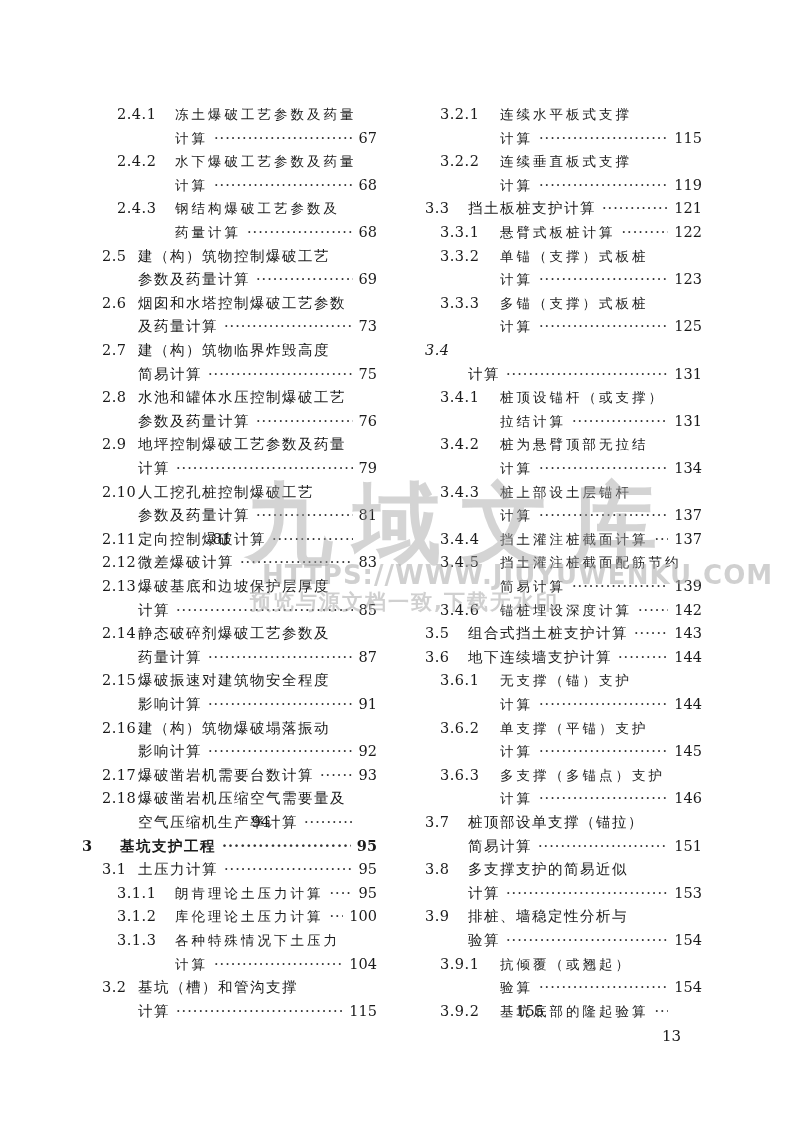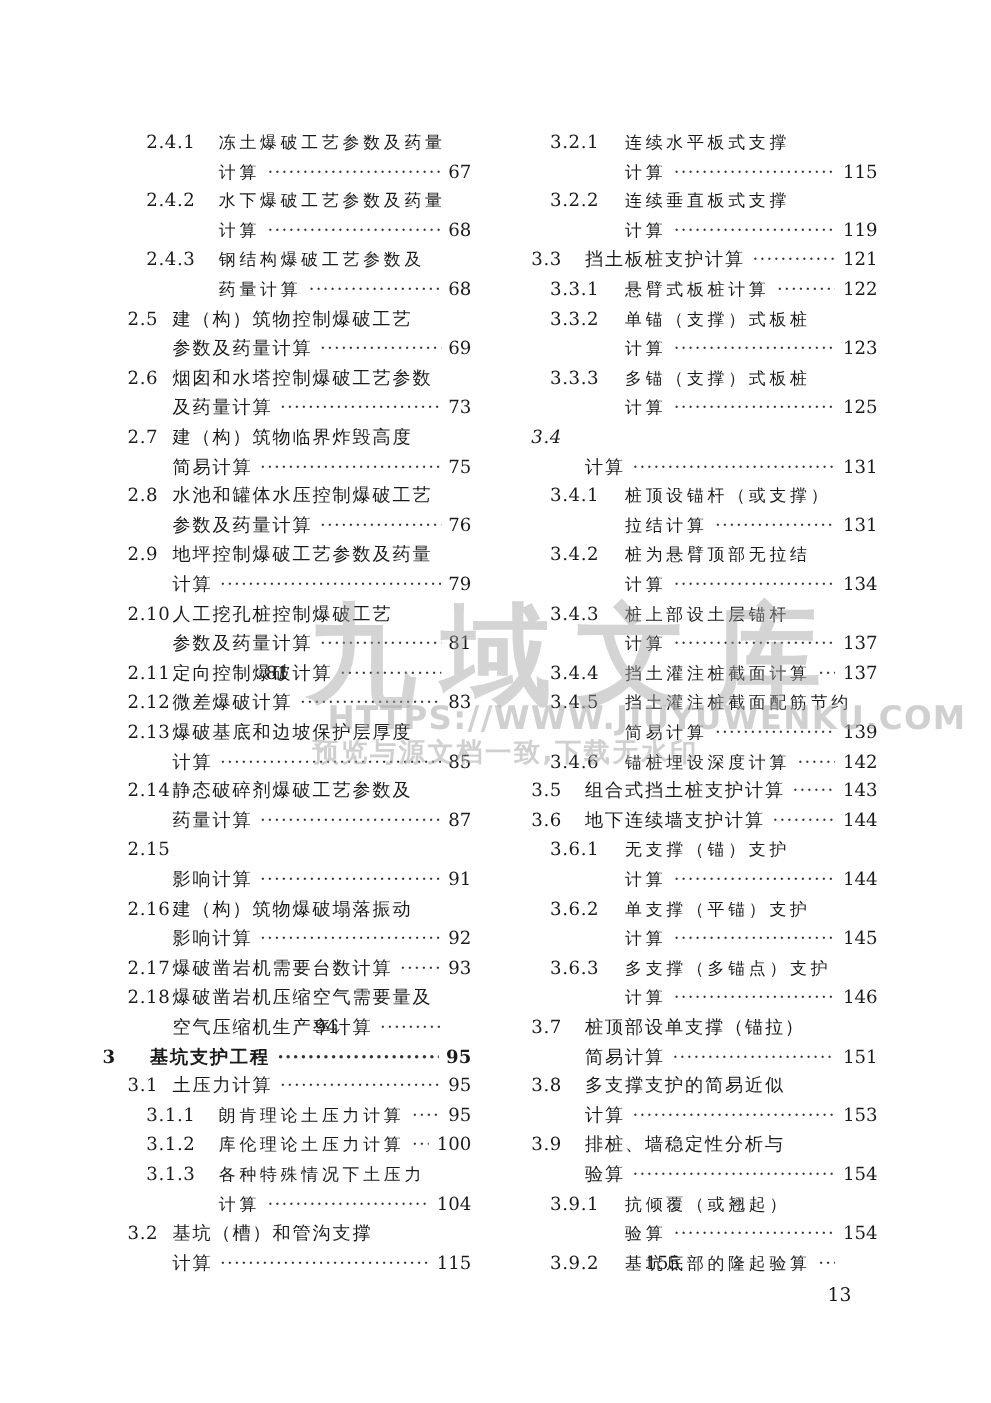--- a/index.html
+++ b/index.html
@@ -129,20 +129,21 @@
       <span class="num" style="left: 102px;">2.14</span>
       <span class="title" style="left: 138px;">静态破碎剂爆破工艺参数及</span>
     </div>
     <div class="row" style="top: 645.8px; left: 0px; width: 793px;">
       <span class="title" style="left: 138px;">药量计算</span>
       <span class="lead" style="left: 208px; width: 144.547px;"></span>
       <span class="pg" style="right: 416px;">87</span>
     </div>
     <div class="row" style="top: 669.4px; left: 0px; width: 793px;">
       <span class="num" style="left: 102px;">2.15</span>
+      <span class="title" style="left: 138px;">爆破振速对建筑物安全程度</span>
     </div>
     <div class="row" style="top: 693px; left: 0px; width: 793px;">
       <span class="title" style="left: 138px;">影响计算</span>
       <span class="lead" style="left: 208px; width: 144.547px;"></span>
       <span class="pg" style="right: 416px;">91</span>
     </div>
     <div class="row" style="top: 716.6px; left: 0px; width: 793px;">
       <span class="num" style="left: 102px;">2.16</span>
       <span class="title" style="left: 138px;">建（构）筑物爆破塌落振动</span>
     </div>

